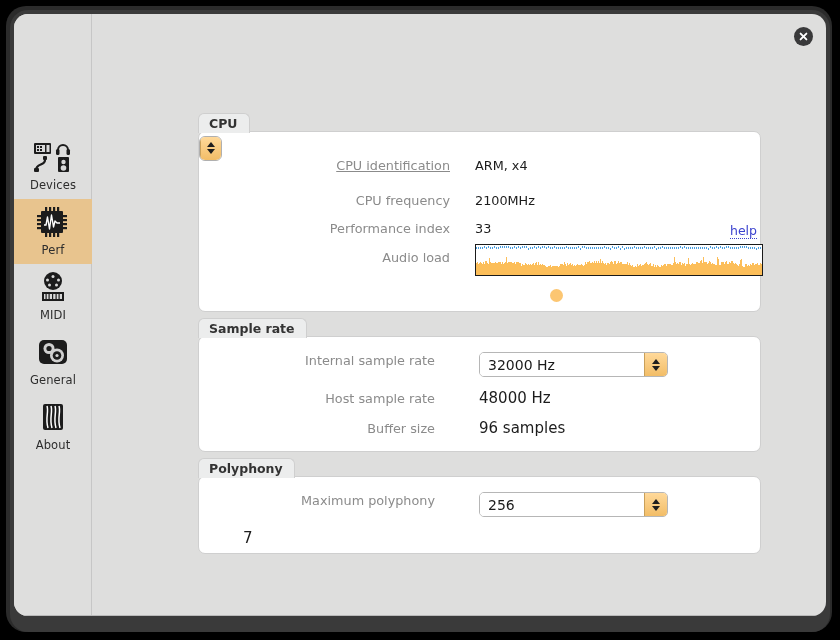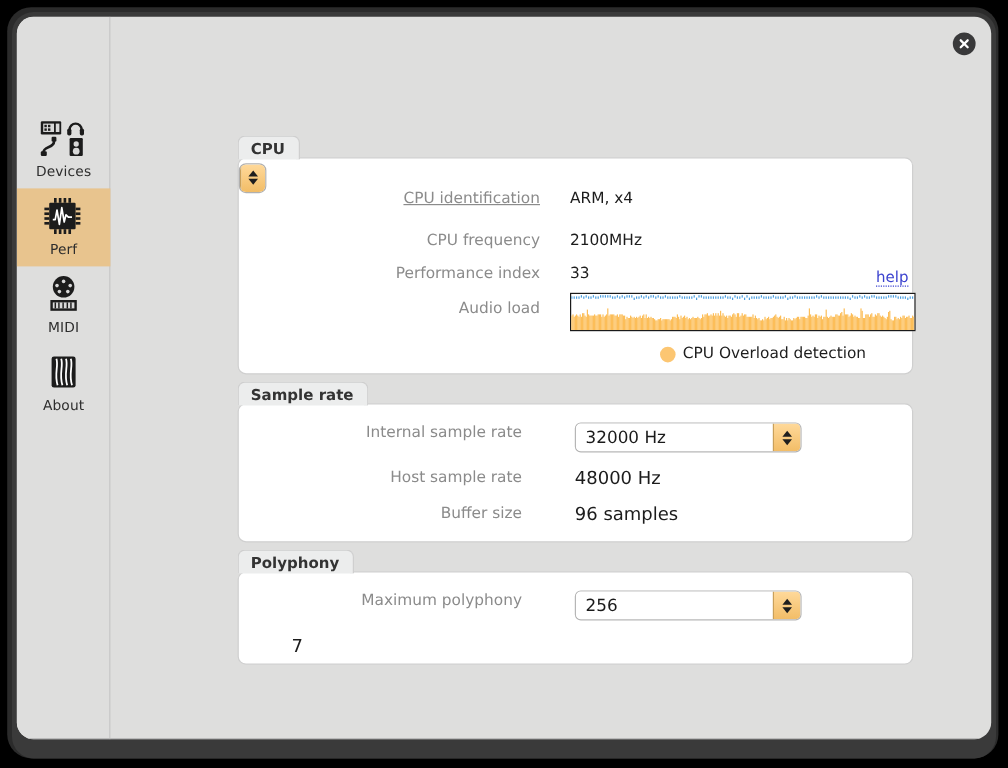--- a/index.html
+++ b/index.html
@@ -63,21 +63,21 @@
   }
   .close-btn svg { display:block; }
 
   
   .sidebar {
     position: absolute;
     left: 0; top: 0;
     width: 78px; height: 602px;
     background: #dededd;
     border-right: 1px solid #c6c6c6;
-    padding-top: 78px;
+    padding-top: 120px;
     box-sizing: border-box;
   }
   .nav-item {
     width: 78px;
     padding: 6px 0 7px 0;
     display: flex;
     flex-direction: column;
     align-items: center;
     cursor: pointer;
     box-sizing: border-box;
@@ -353,20 +353,33 @@
             <rect x="12.5" y="23" width="1.2" height="5" fill="#1c1c1c"></rect>
             <rect x="16" y="23" width="1.2" height="5" fill="#1c1c1c"></rect>
             <rect x="19.5" y="23" width="1.2" height="5" fill="#1c1c1c"></rect>
             <rect x="22.5" y="23" width="1.2" height="5" fill="#1c1c1c"></rect>
           </svg>
         </div>
         <div class="nav-label">MIDI</div>
       </div>
 
 
+      <div class="nav-item">
+        <div class="nav-icon">
+          <svg width="34" height="30" viewBox="0 0 34 30">
+            <rect x="3" y="3" width="28" height="24" rx="5" fill="#1c1c1c"></rect>
+            <circle cx="13" cy="11.5" r="5.5" fill="#d0d0d0"></circle>
+            <circle cx="13" cy="11.5" r="2.6" fill="#1c1c1c"></circle>
+            <circle cx="21" cy="18.5" r="7" fill="#d0d0d0"></circle>
+            <circle cx="21" cy="18.5" r="4.3" fill="#1c1c1c"></circle>
+            <circle cx="21" cy="18.5" r="1.6" fill="#d0d0d0"></circle>
+          </svg>
+        </div>
+        <div class="nav-label">General</div>
+      </div>
 
       <div class="nav-item">
         <div class="nav-icon">
           <svg width="32" height="30" viewBox="0 0 32 30">
             <rect x="6" y="2" width="20" height="26" rx="2" fill="#1c1c1c"></rect>
             <path d="M10 4 C12 10, 8 16, 11 26" stroke="#ffffff" stroke-width="1.5" fill="none"></path>
             <path d="M14 4 C16 10, 12 16, 15 26" stroke="#ffffff" stroke-width="1.5" fill="none"></path>
             <path d="M18 4 C20 10, 16 16, 19 26" stroke="#ffffff" stroke-width="1.5" fill="none"></path>
             <path d="M22 4 C24 10, 20 16, 23 26" stroke="#ffffff" stroke-width="1.5" fill="none"></path>
           </svg>
@@ -837,21 +850,20 @@
         </div>
 
         <div class="combo" style="left:142px; top:151px;">
           <div class="cb-btn">
             <div class="arw-up"></div>
             <div class="arw-dn"></div>
           </div>
         </div>
 
         <div class="led" style="left:351px; top:157px;"></div>
-        <div class="led-label" style="left:370px; top:155px;">CPU Overload detection</div>
       </div>
 
       <div class="groupbox" style="left:106px; top:322px; width:563px; height:116px;">
         <div class="gb-tab">Sample rate</div>
 
         <div class="row" style="left:0; top:16px; width:100%;">
           <div class="lbl" style="width:236px;">Internal sample rate</div>
         </div>
         <div class="spinfield" style="position:absolute; left:280px; top:15px; width:189px;">
           <div class="sf-text">32000 Hz</div>

